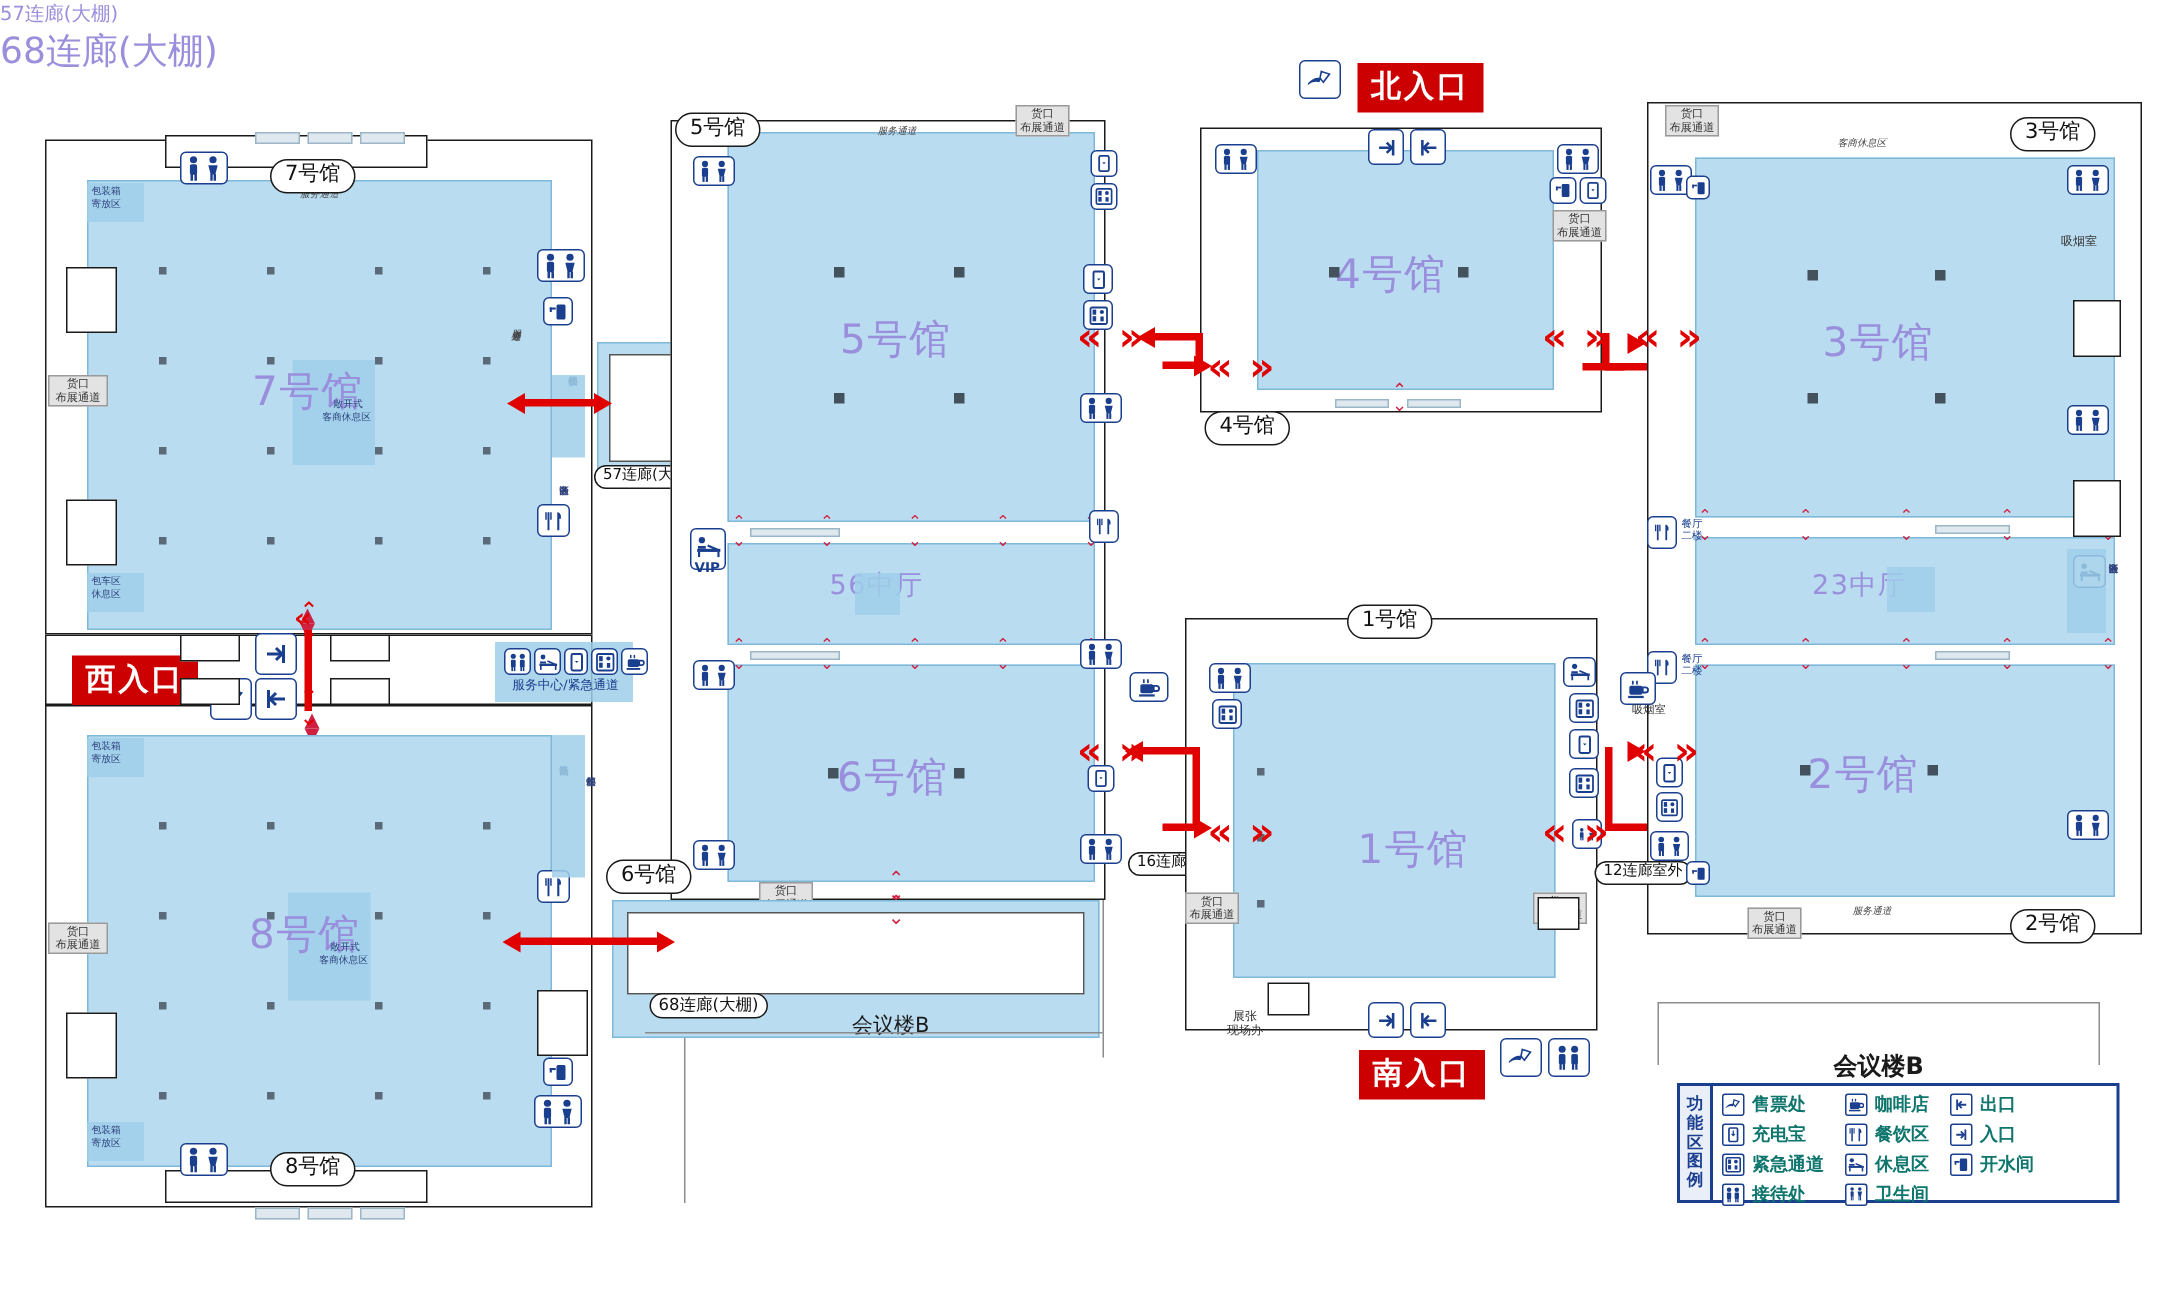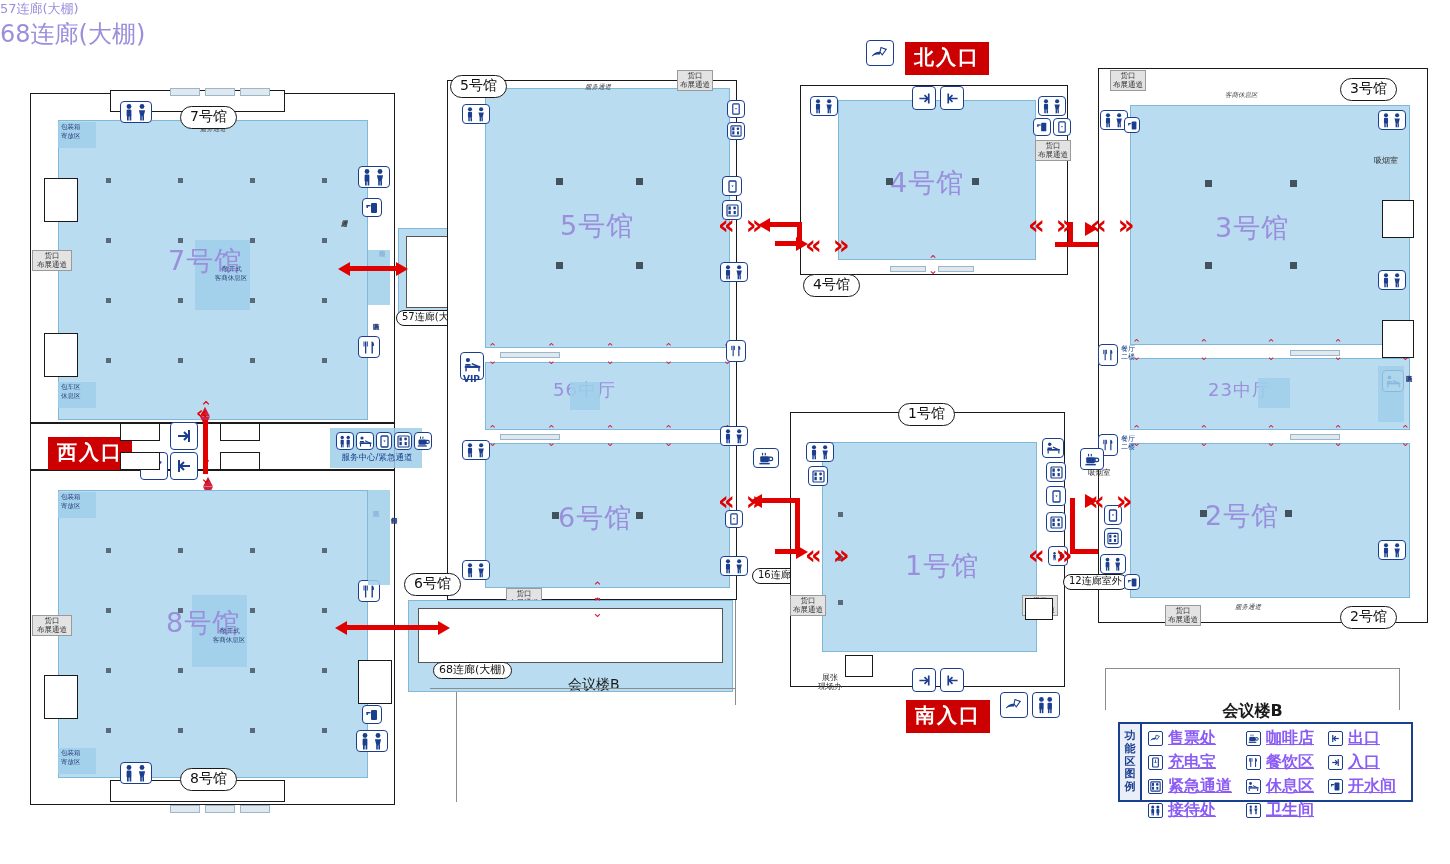--- a/index.html
+++ b/index.html
@@ -168,21 +168,21 @@
   }
   #legend .lg-cols { display: flex; flex: 1; padding: 4px 4px 4px 6px; gap: 14px; }
   #legend .lg-col { display: flex; flex-direction: column; gap: 3px; }
   #legend .lg-item { display: flex; align-items: center; gap: 5px; }
   #legend .lg-ico {
     width: 15px; height: 15px;
     border: 1.2px solid #1b3f8f; border-radius: 2px;
     display: flex; align-items: center; justify-content: center;
     background: #fff;
   }
-  #legend .lg-lbl { color: #8b5cf6; font-size: 16px; font-weight: bold; white-space: nowrap; text-decoration: underline; }
+  #legend .lg-lbl { color: #0f766e; font-size: 12px; font-weight: bold; white-space: nowrap; }
 
   
   #meetingB {
     position: absolute;
     border: 1.5px solid #8d8d8d;
     border-bottom: none;
     background: #ffffff;
   }
   #meetingB .mb-label {
     text-align: center;

